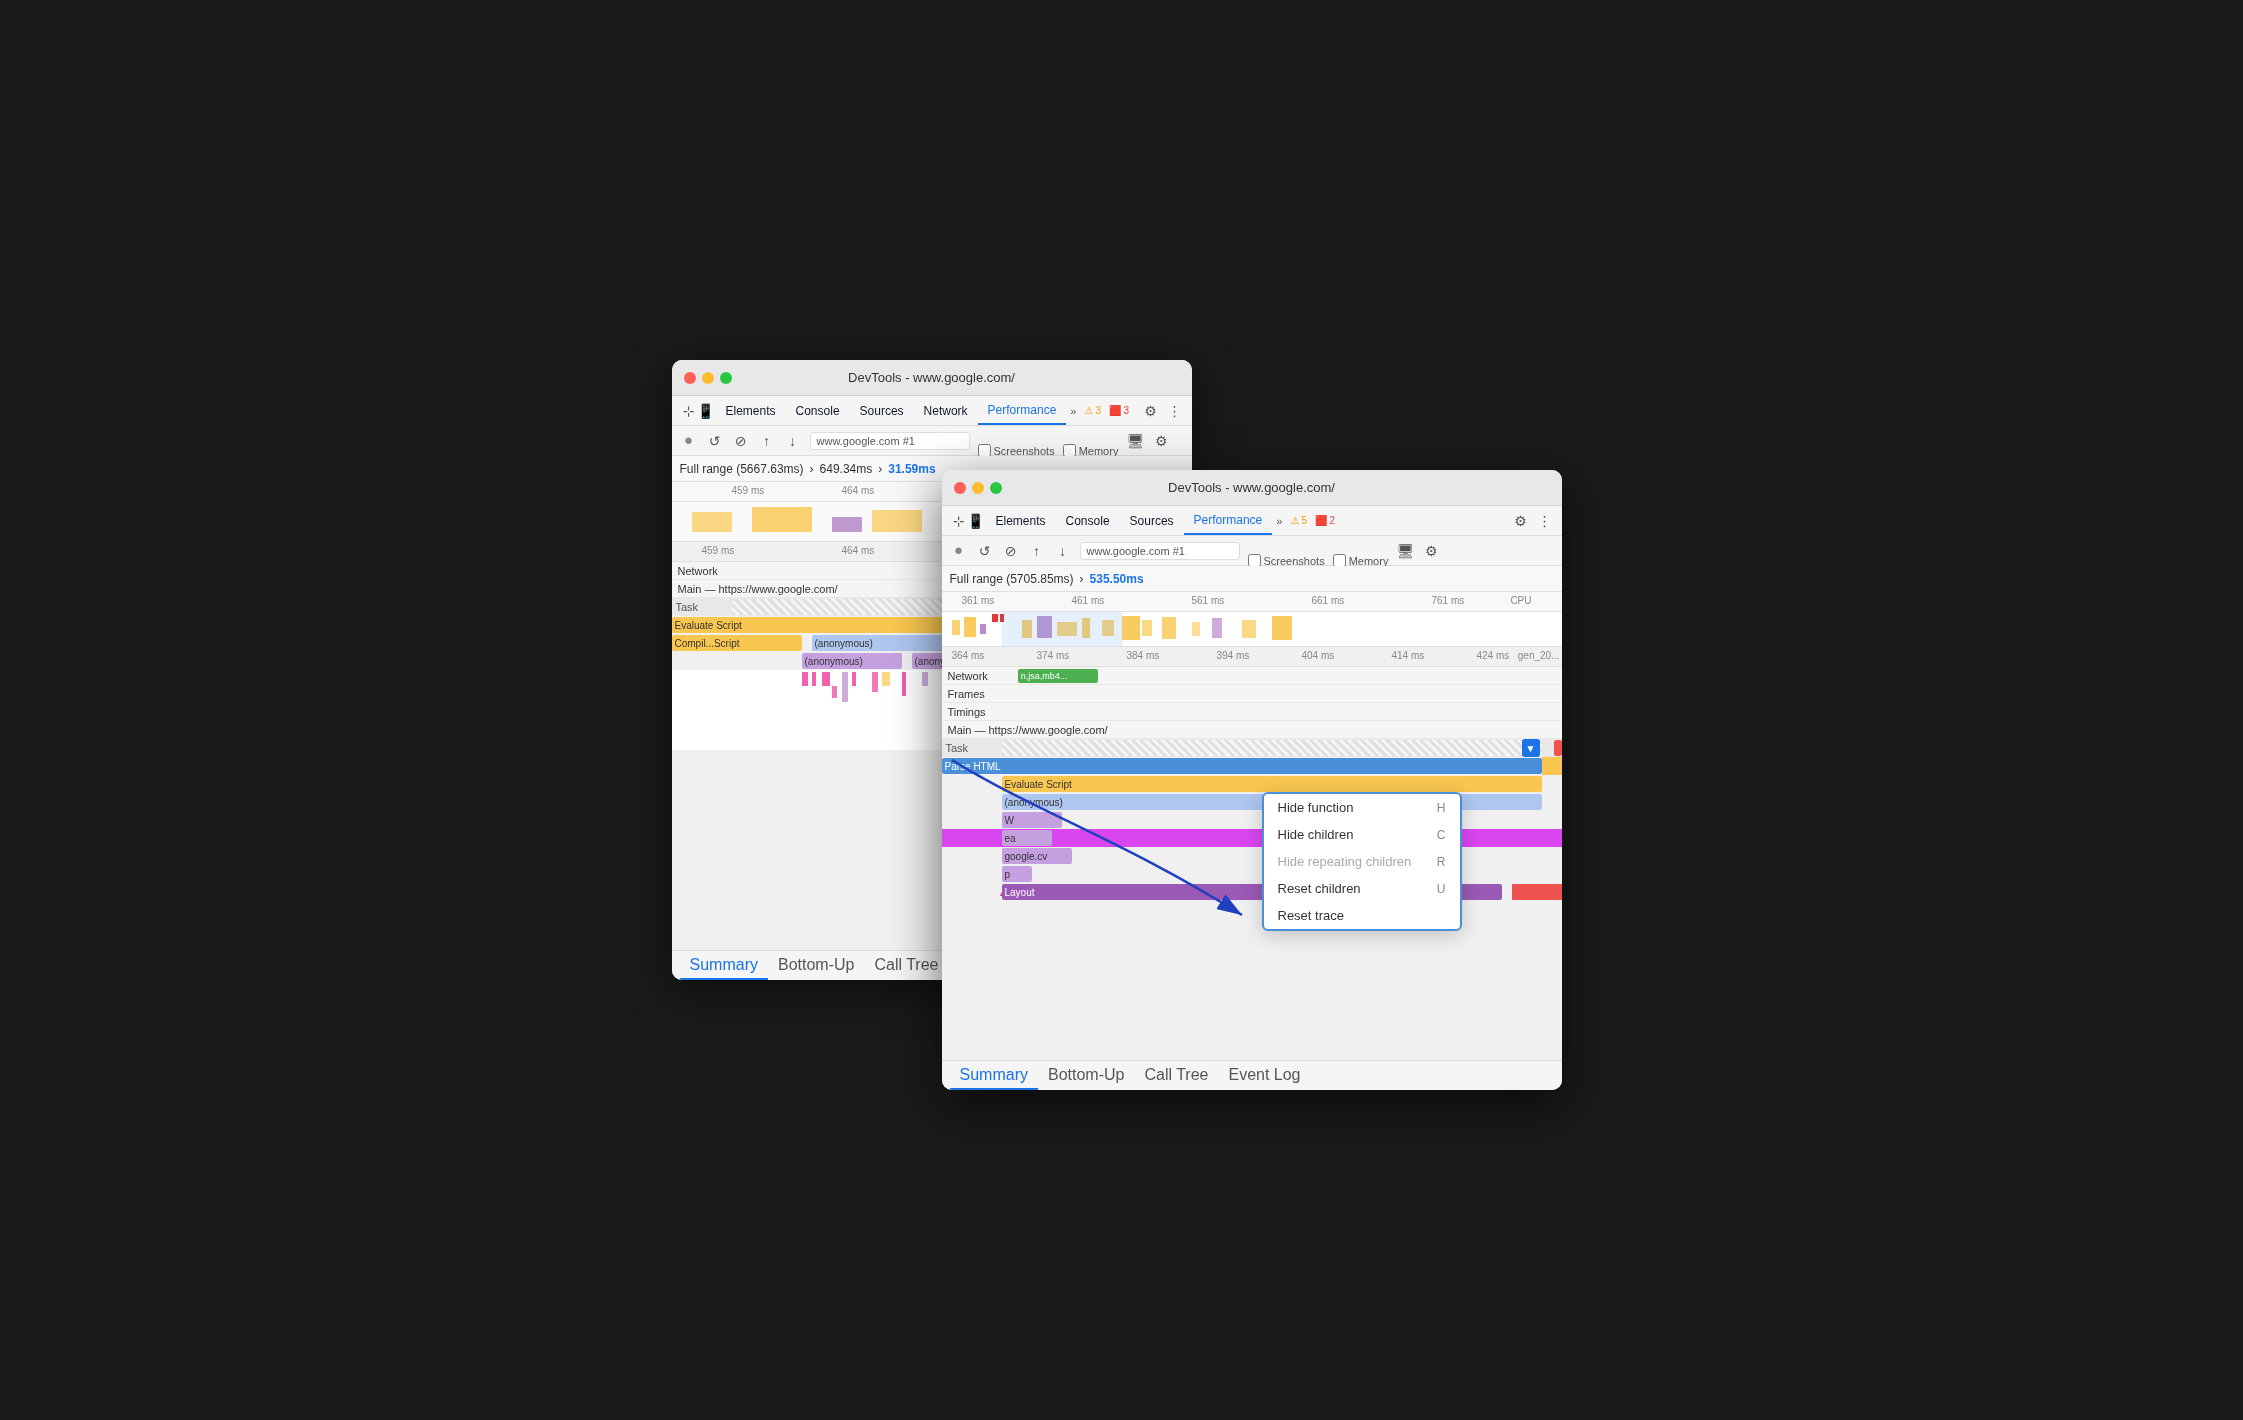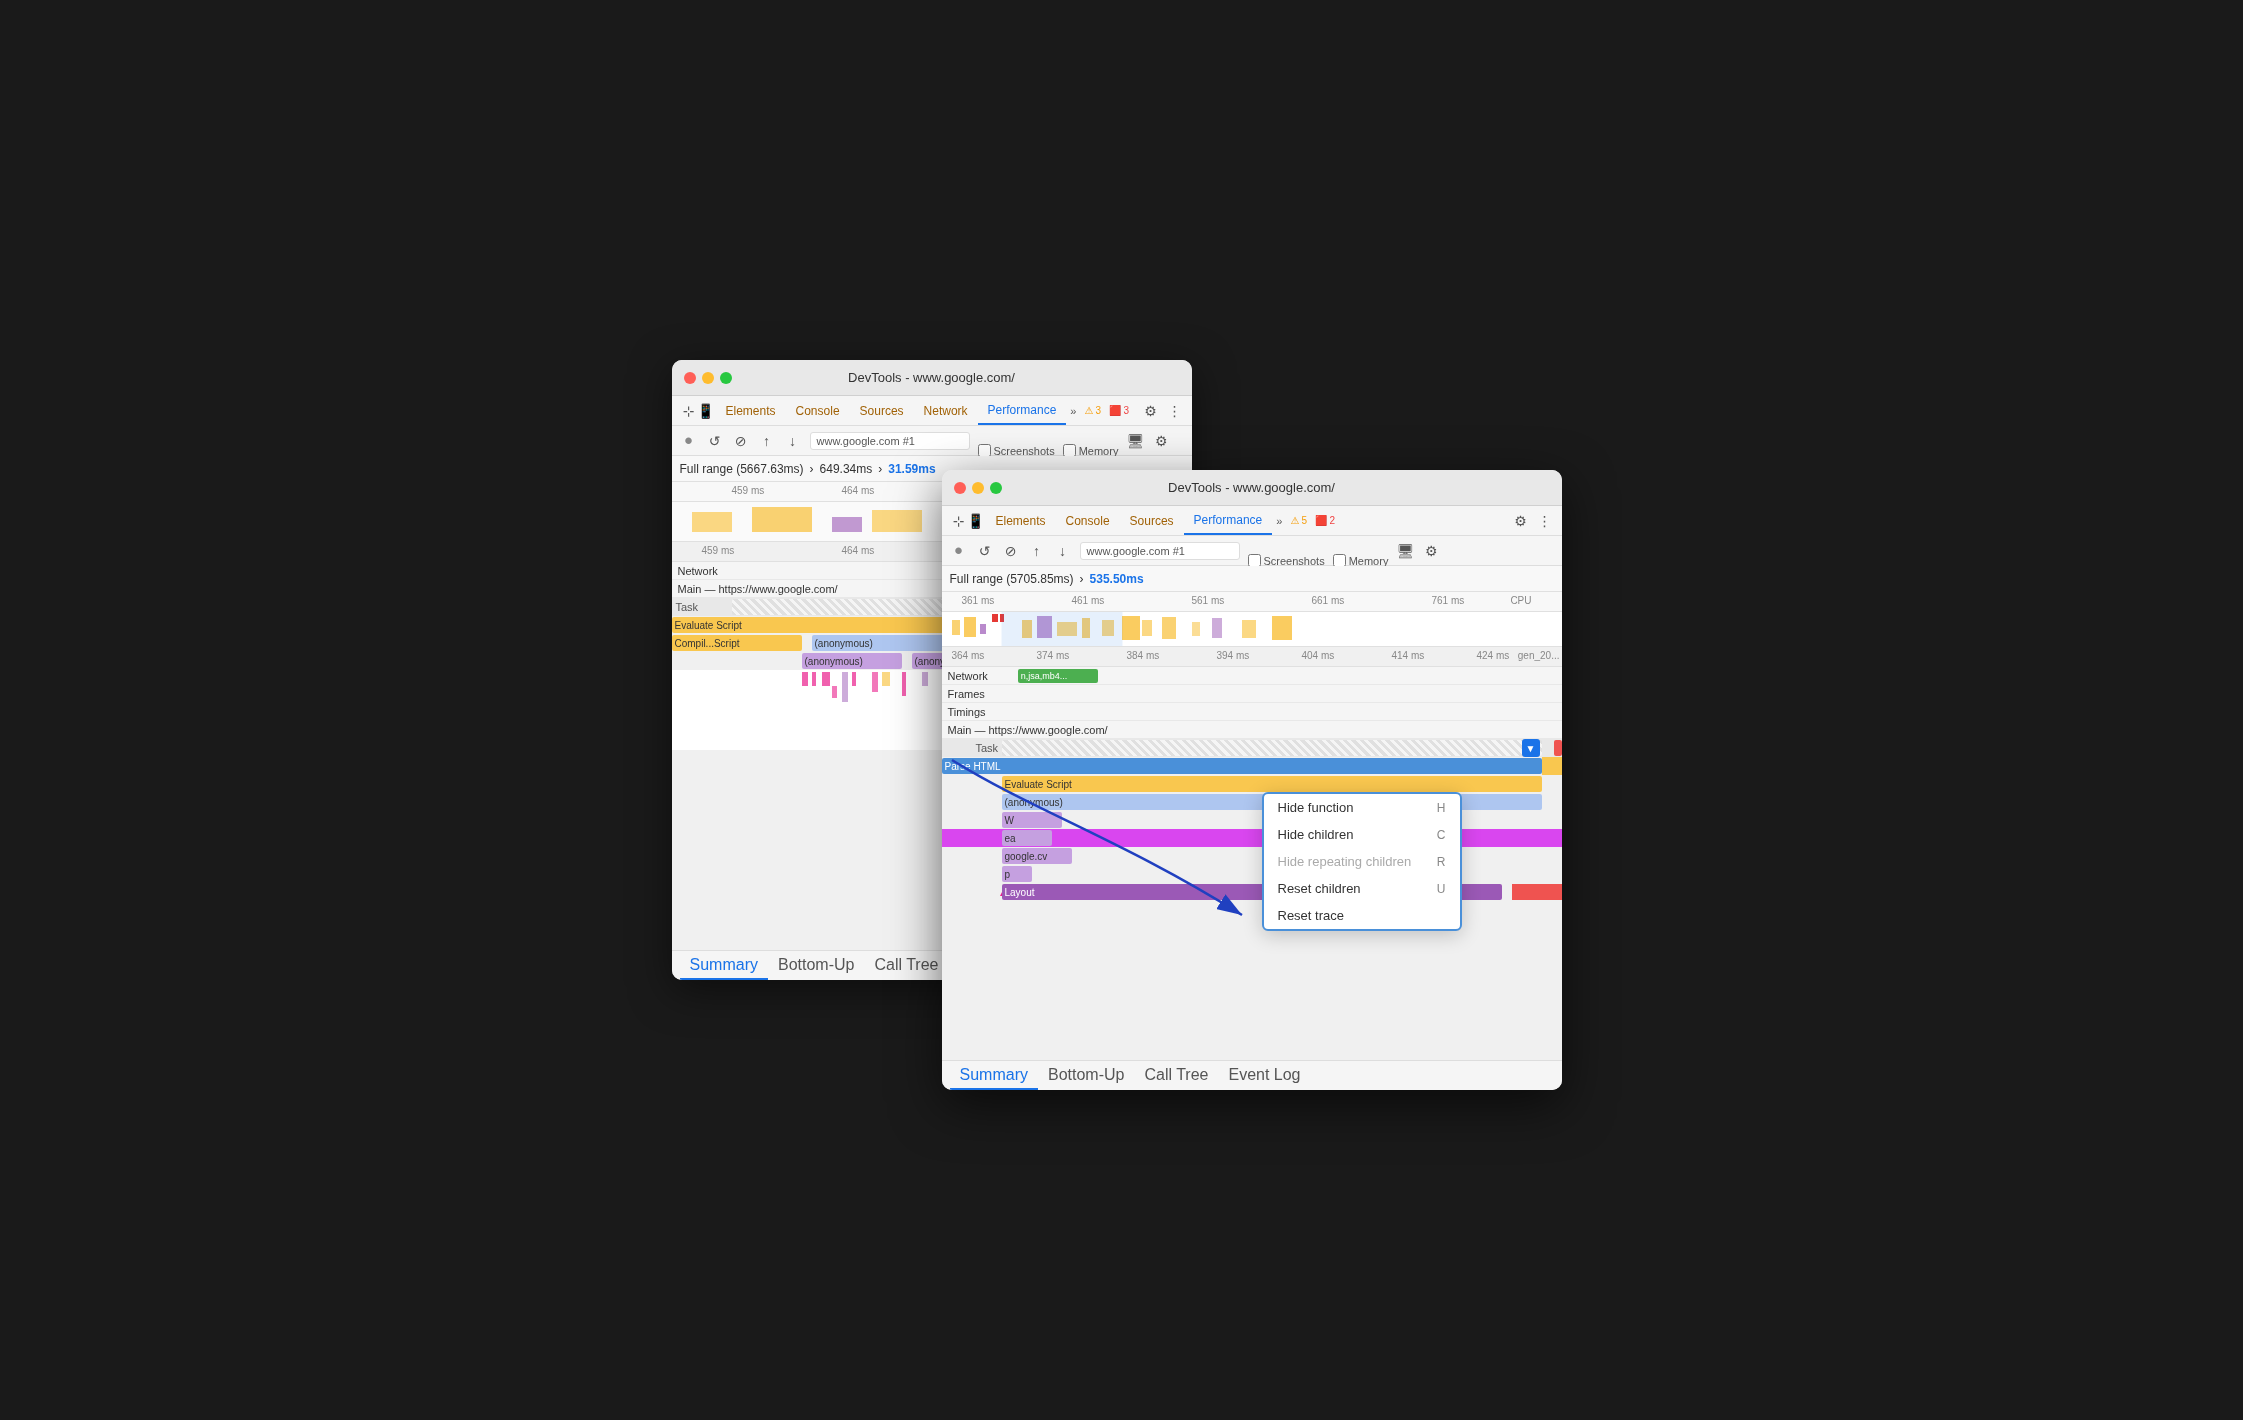--- a/index.html
+++ b/index.html
@@ -97,21 +97,21 @@
       align-items: center;
       padding: 0 8px;
       background: #f5f5f5;
       border-bottom: 1px solid #ddd;
       height: 30px;
     }
 
     .tab-item {
       padding: 4px 10px;
       font-size: 12px;
-      color: #a16207;
+      color: #0f172a;
       cursor: pointer;
       height: 100%;
       display: flex;
       align-items: center;
     }
 
     .tab-item.active {
       color: #1a73e8;
       border-bottom: 2px solid #1a73e8;
     }
@@ -197,21 +197,20 @@
       color: #888;
       top: 3px;
       text-align: right;
     }
 
     .flame-row {
       height: 18px;
       position: relative;
       display: flex;
       align-items: center;
-      padding-left: 30px;
     }
 
     .flame-bar {
       position: absolute;
       height: 16px;
       border-radius: 2px;
       display: flex;
       align-items: center;
       padding: 0 3px;
       font-size: 10px;

